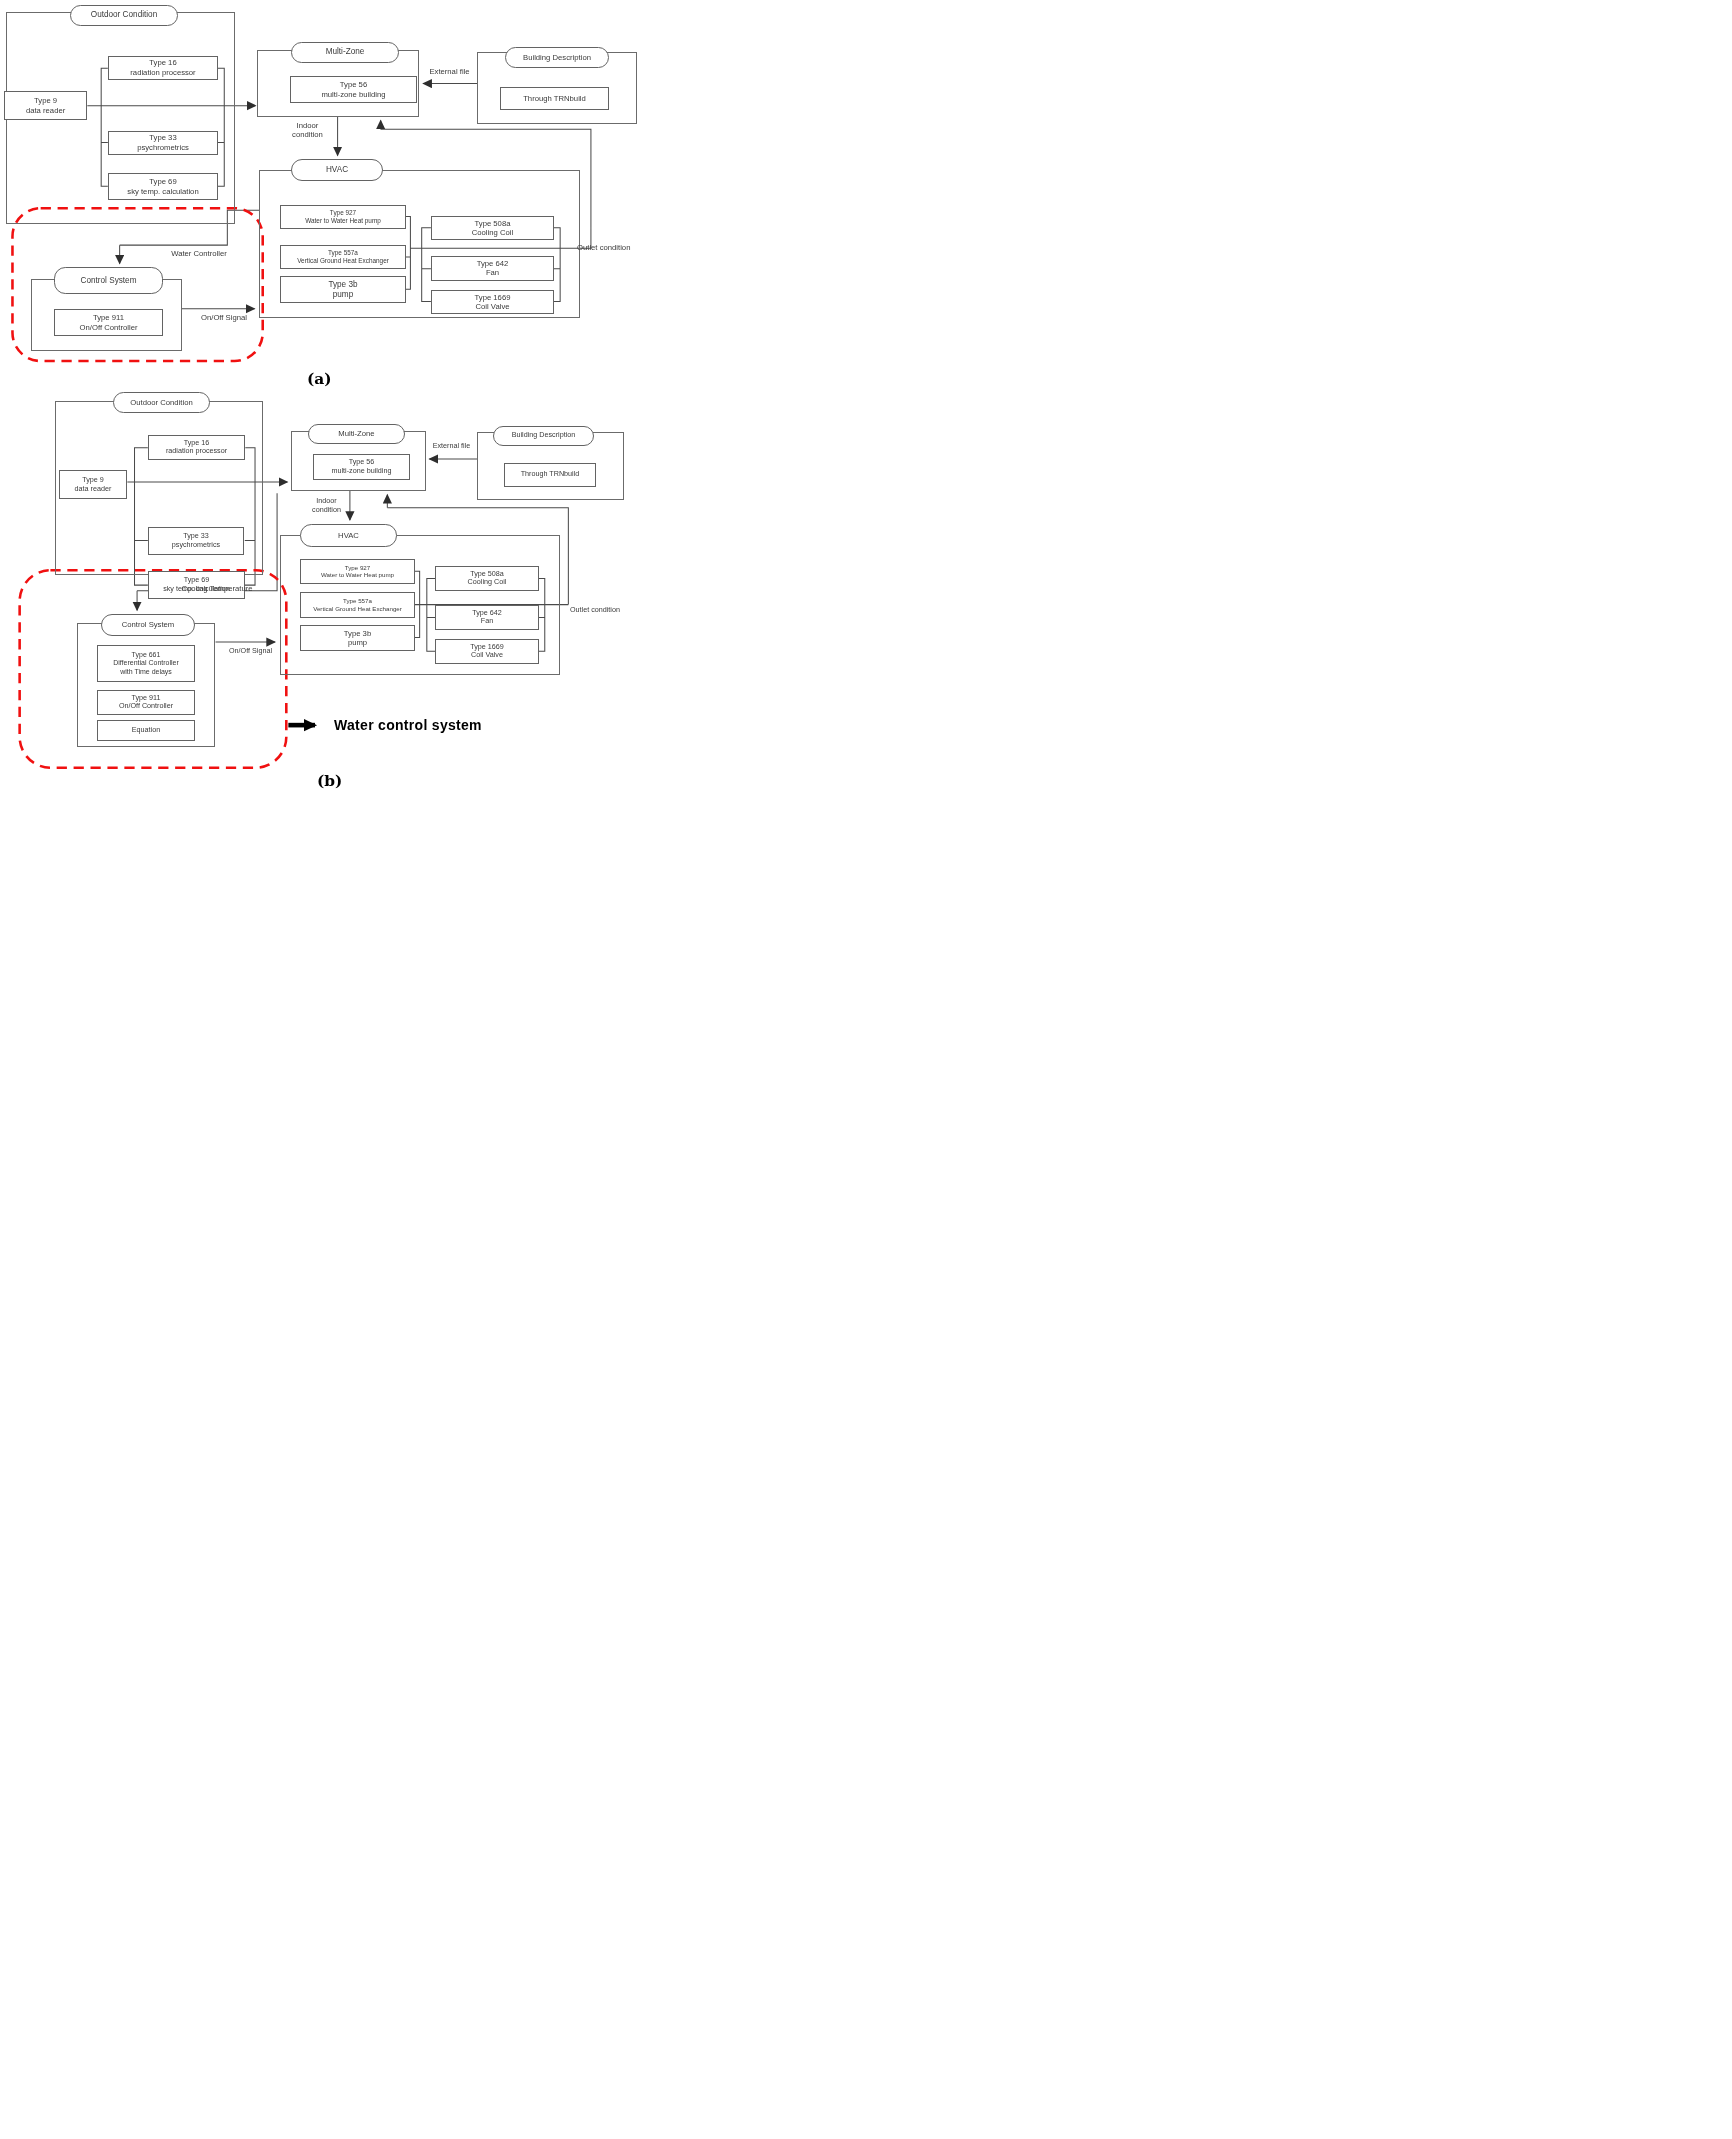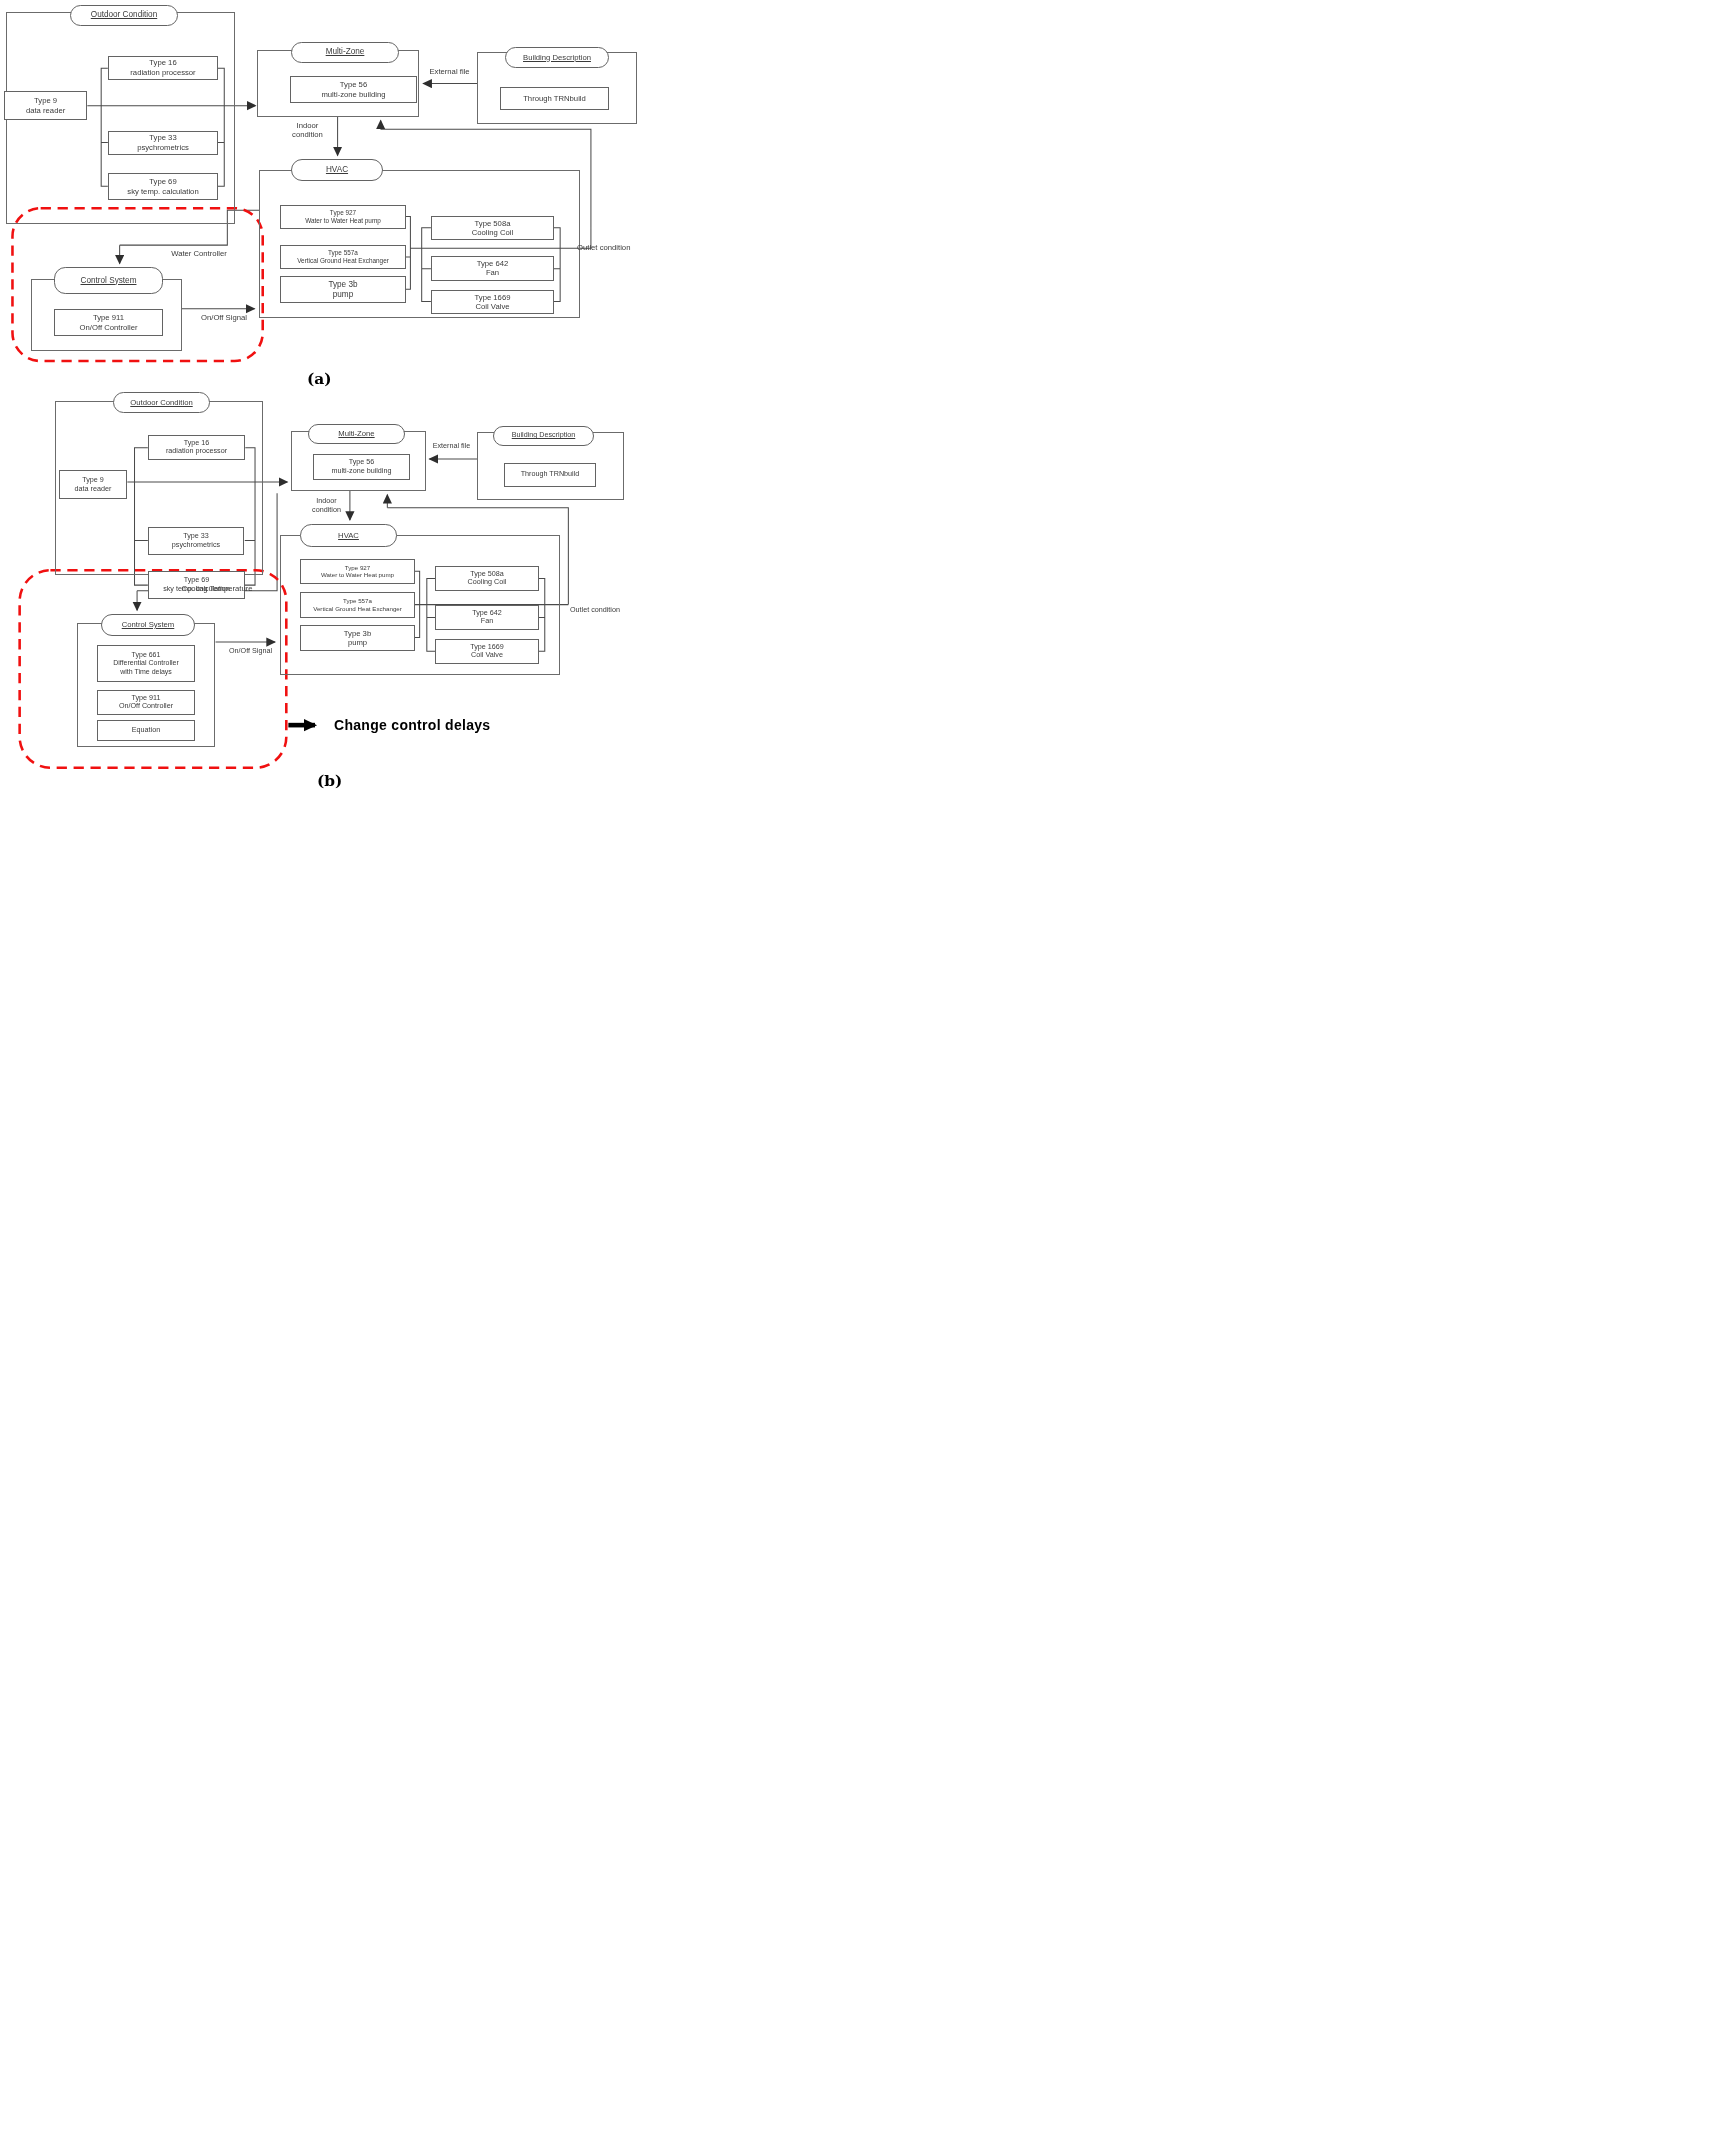--- a/index.html
+++ b/index.html
@@ -2,21 +2,21 @@
 <html style="font-size:8.2px"><head>
 <meta charset="utf-8">
 <style>
   html,body{margin:0;padding:0;background:#ffffff;}
   #canvas{position:relative;width:648px;height:800px;background:#fff;
           font-family:"Liberation Sans",sans-serif;color:#3d3d3d;overflow:hidden;}
   svg.wires{position:absolute;left:0;top:0;width:648px;height:800px;}
   .box,.pill{position:absolute;background:#fff;border:1px solid #636363;box-sizing:border-box;
        display:flex;flex-direction:column;align-items:center;justify-content:center;
        text-align:center;line-height:1.22;font-size:7.7px;color:#3a3a3a;z-index:3;}
-  .pill{border-radius:11.3px;font-size:8.2px;z-index:4;text-decoration:underline;}
+  .pill{border-radius:11.3px;font-size:8.2px;z-index:4;}
   .grp{position:absolute;border:1px solid #6b6b6b;box-sizing:border-box;background:transparent;z-index:2;}
   .small{font-size:6.4px;}
   .big{font-size:8.2px;}
   .lbl{position:absolute;background:transparent;font-size:7.7px;color:#3a3a3a;z-index:5;
        text-align:center;line-height:1.2;white-space:nowrap;}
   .lbl2{white-space:normal;}
   .caption{position:absolute;font-family:"DejaVu Serif","Liberation Serif",serif;
        font-weight:bold;font-size:15.4px;color:#000;z-index:6;}
   .rednote{position:absolute;font-weight:bold;font-size:14px;color:#000;z-index:6;
        font-family:"Liberation Sans",sans-serif;letter-spacing:0.3px;}
@@ -265,20 +265,20 @@
   <div class="lbl" style="left:570px;top:606px;width:72px;text-align:left;font-size:7.2px">
     <span>Outlet condition</span>
   </div>
   <div class="lbl" style="left:172px;top:584px;width:90px">
     <span>Cooling Temperature</span>
   </div>
   <div class="lbl" style="left:220px;top:647px;width:61px;font-size:7.2px">
     <span>On/Off Signal</span>
   </div>
   <div class="rednote" style="left:334px;top:717px">
-    <span>Change control delays</span>
+    <span>Water control system</span>
   </div>
   <div class="caption" style="left:317px;top:772px">
     <span>(b)</span>
   </div>
 
 </div>
 
 
 </body></html>

